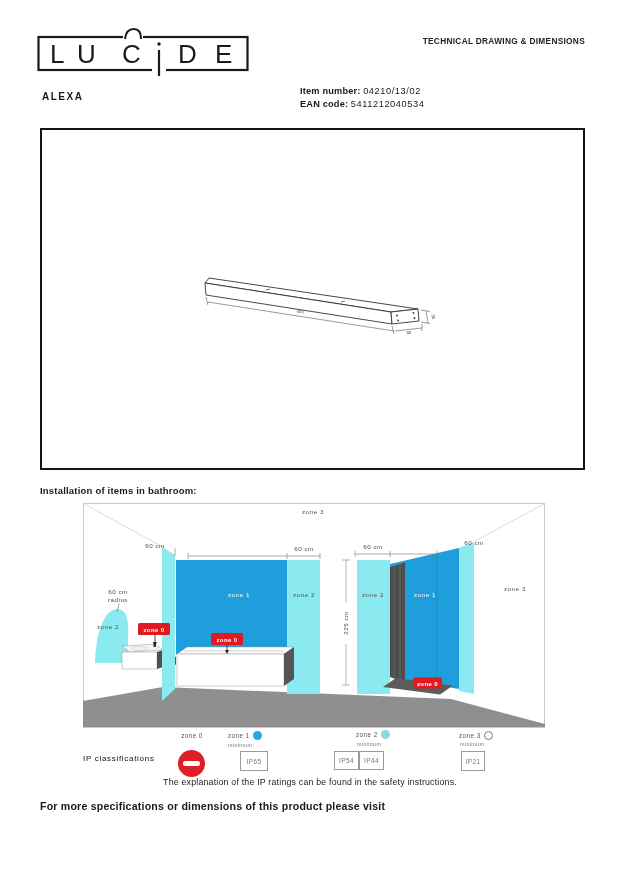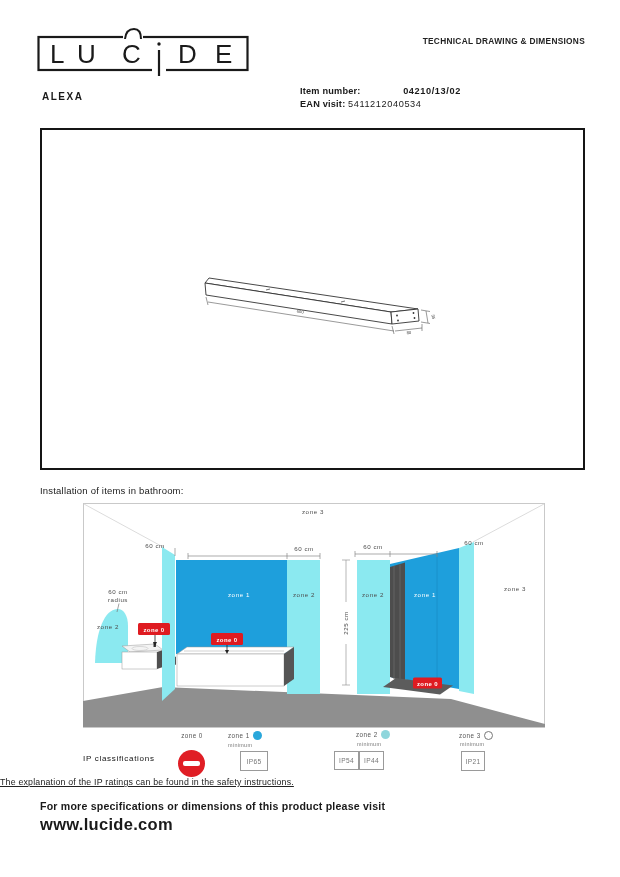--- a/index.html
+++ b/index.html
@@ -6,43 +6,43 @@
   #page{
     position:relative;width:620px;height:877px;background:#fff;overflow:hidden;
     font-family:"Liberation Sans",sans-serif;color:#1a1a1a;
   }
   .abs{position:absolute;}
   
   #doc-title{right:35px;top:36px;font-size:8.3px;letter-spacing:.3px;color:#222;font-weight:bold;}
   #product-name{left:42px;top:91px;font-size:10px;font-weight:bold;letter-spacing:1.5px;}
   #codes{left:300px;top:85px;font-size:9.2px;line-height:13px;}
   #codes b{letter-spacing:.2px;margin-top:11px;}
-  #codes .val{letter-spacing:.6px;font-weight:bold;margin-left:40px;}
+  #codes .val{letter-spacing:.6px;font-weight:normal;}
   #codes .val2{letter-spacing:.6px;font-weight:normal;margin-top:36px;}
   
   #product-box{left:40px;top:128px;width:541px;height:338px;border:2px solid #151515;}
   
-  #section-title{left:40px;top:485px;font-size:9.5px;font-weight:normal;letter-spacing:.2px;}
+  #section-title{left:40px;top:485px;font-size:9.5px;font-weight:bold;letter-spacing:.2px;}
   #bathroom-wrap{left:83px;top:503px;width:462px;height:225px;}
   
   #legend-title{left:83px;top:754px;font-size:8px;font-weight:normal;letter-spacing:.7px;color:#111;}
   .lg-label{font-size:6.3px;color:#555;letter-spacing:.45px;white-space:nowrap;}
   .lg-min{font-size:5.4px;color:#777;letter-spacing:.35px;}
   .lg-row{display:flex;align-items:center;gap:3px;}
   .dot{width:9px;height:9px;border-radius:50%;}
   .dot-blue{background:#29A7DB;}
   .dot-cyan{background:#8FD6DC;}
   .dot-open{background:#fff;border:1px solid #777;box-sizing:border-box;}
   .ip-box{border:1px solid #9a9a9a;background:#fff;color:#777;font-size:6.6px;
           display:flex;align-items:center;justify-content:center;letter-spacing:.3px;}
   #no-entry{left:178px;top:750px;width:27px;height:27px;border-radius:50%;background:#E01E25;
             display:flex;align-items:center;justify-content:center;}
   #no-entry .bar{width:17px;height:5px;background:#fff;border-radius:2px;}
   
-  #ip-note{left:0;top:777px;width:620px;font-size:8.8px;color:#222;letter-spacing:.2px;text-decoration:underline;}
+  #ip-note{left:0;top:777px;width:620px;text-align:center;font-size:8.8px;color:#222;letter-spacing:.2px;}
   #more-info{left:40px;top:800px;font-size:10.6px;font-weight:bold;letter-spacing:.2px;}
   #website{left:40px;top:815px;font-size:16.5px;font-weight:bold;letter-spacing:.3px;}
   text{font-family:"Liberation Sans",sans-serif;}
   .zl{font-size:6.2px;letter-spacing:.6px;fill:#4D4D4D;}
   .zl-w{fill:#ffffff;}
   .dim{font-size:6.2px;letter-spacing:.5px;fill:#4D4D4D;}
   .badge-t{font-size:6px;font-weight:bold;letter-spacing:.4px;fill:#fff;}
   .tiny{font-size:4.2px;fill:#444;}
 </style>
 </head>
@@ -75,21 +75,21 @@
   <div class="abs" id="doc-title">TECHNICAL DRAWING &amp; DIMENSIONS</div>
 
   <div class="abs" id="product-name">ALEXA</div>
 
   <div class="abs" id="codes">
     <div>
       <b>Item number:</b>
       <span class="val">04210/13/02</span>
     </div>
     <div>
-      <b>EAN visit:</b>
+      <b>EAN code:</b>
       <span class="val2">5411212040534</span>
     </div>
   </div>
 
   <div class="abs" id="product-box">
     <svg width="541" height="338" viewBox="0 0 541 338">
 
       <g stroke="#333" stroke-width="0.9" fill="#fff" stroke-linejoin="round">
         <polygon points="163,153 349,182 376,179 167,148"></polygon>
         <polygon points="163,153 349,182 350,194 164,165"></polygon>
@@ -251,15 +251,14 @@
 
   <div class="abs lg-row" style="left:459px;top:731px;">
     <span class="lg-label">zone 3</span>
     <span class="dot dot-open"></span>
   </div>
   <div class="abs lg-min" style="left:460px;top:741px;">minimum</div>
   <div class="abs ip-box" style="left:461px;top:751px;width:22px;height:18px;">IP21</div>
 
   <div class="abs" id="ip-note">The explanation of the IP ratings can be found in the safety instructions.</div>
   <div class="abs" id="more-info">For more specifications or dimensions of this product please visit</div>
-  <div class="abs" id="website">www.lucide.com</div>
 
 </div>
 
 </body></html>

